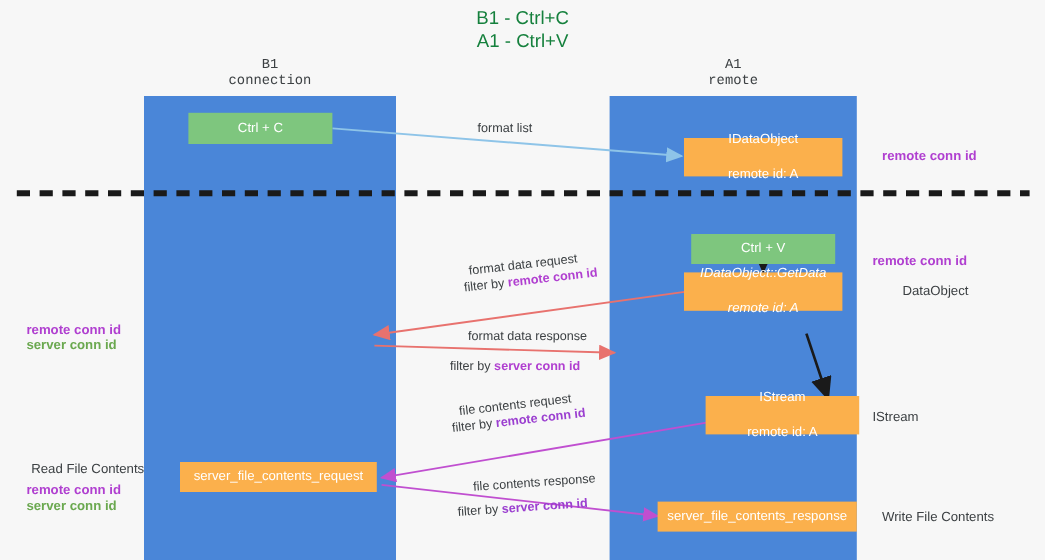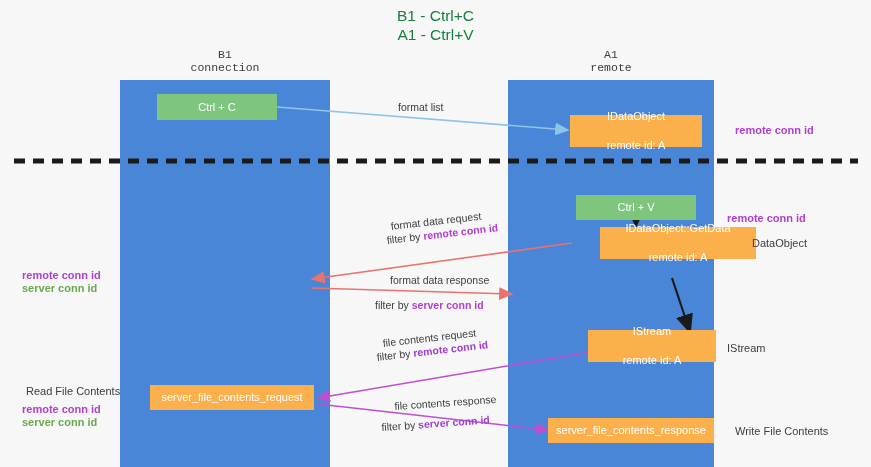--- a/index.html
+++ b/index.html
@@ -105,21 +105,21 @@
 
   <div class="node orange" style="left:570px;top:115px;width:132px;height:32px;">
     <span>IDataObject</span>
     <span>remote id: A</span>
   </div>
 
   <div class="node green" style="left:576px;top:172px;width:120px;height:25px;margin-top:23px;">
     <span>Ctrl + V</span>
   </div>
 
-  <div class="node orange" style="left:600px;top:227px;width:156px;height:32px;">
+  <div class="node orange" style="left:570px;top:227px;width:132px;height:32px;font-style:italic;">
     <span>IDataObject::GetData</span>
     <span>remote id: A</span>
   </div>
 
 
 
   <div class="node orange" style="left:588px;top:330px;width:128px;height:32px;">
     <span>IStream</span>
     <span>remote id: A</span>
   </div>

